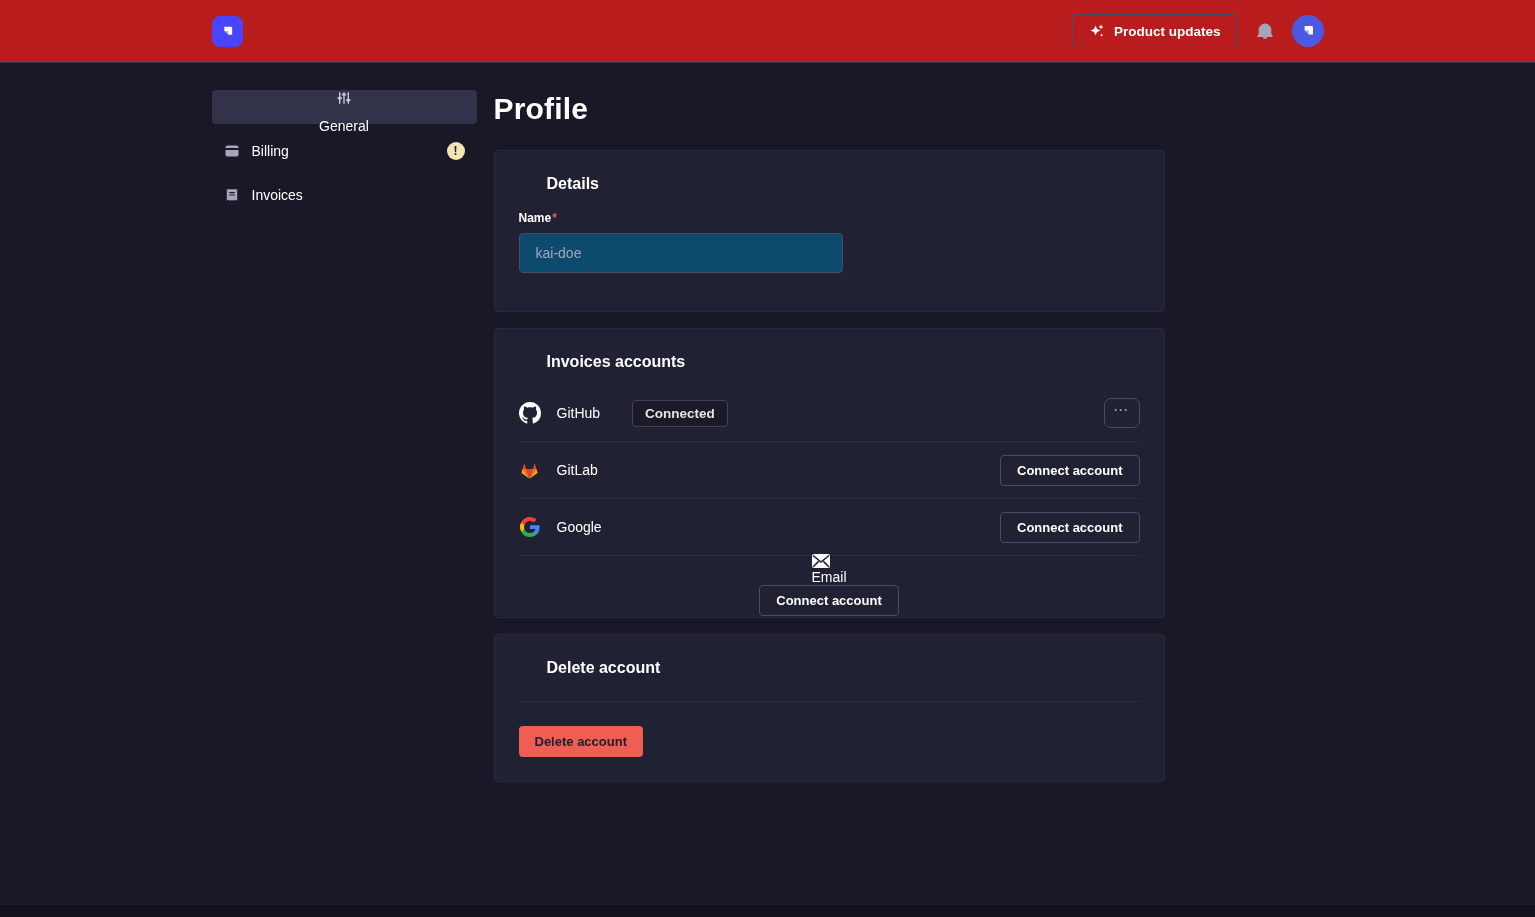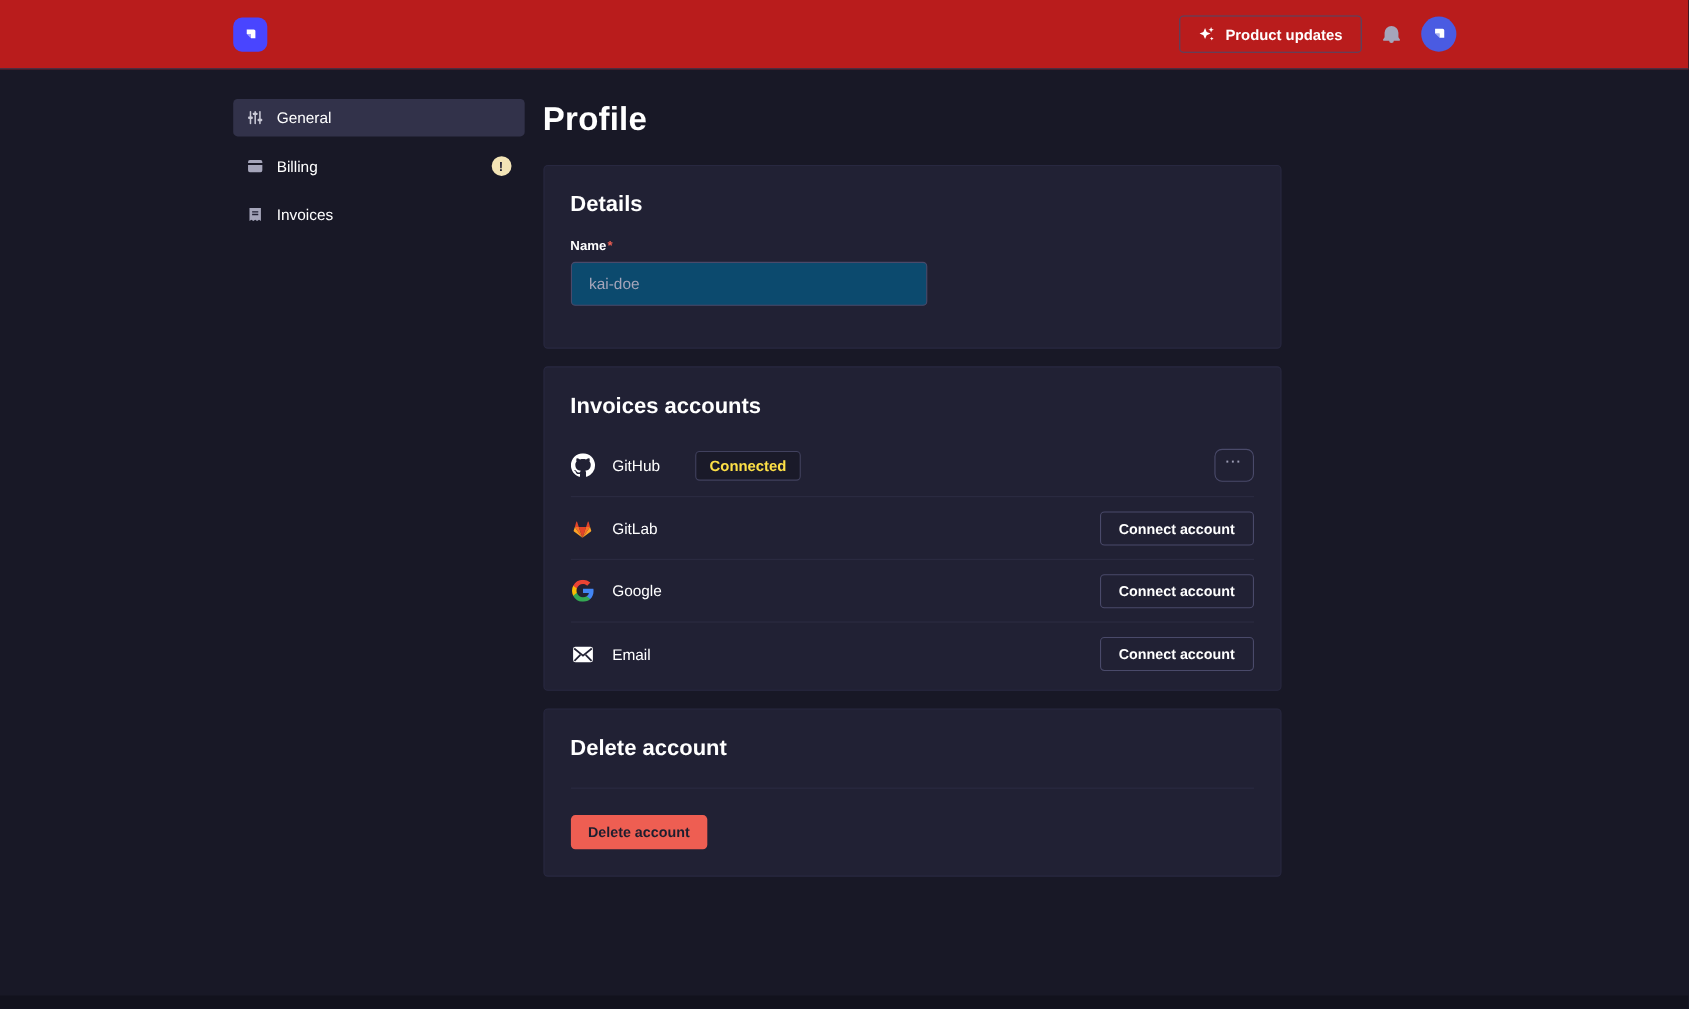--- a/index.html
+++ b/index.html
@@ -16,43 +16,43 @@
   .btn-updates { display:flex; align-items:center; gap:9px; background:transparent; border:1px solid #4a4a6a;
     border-radius:4px; padding:8px 16px; color:#ffffff; font-size:13.5px; font-weight:700; cursor:pointer; font-family:inherit; }
   .bell-btn { background:none; border:none; cursor:pointer; display:flex; padding:2px; }
   .avatar { width:32px; height:32px; border-radius:50%; background:#4a5be2; display:flex; align-items:center; justify-content:center; cursor:pointer; }
   
   .page { width:1112px; margin:0 auto; display:flex; padding-top:27px; gap:17px; }
   
   .sidebar { width:265px; flex:none; display:flex; flex-direction:column; gap:10px; }
   .side-item { height:34px; display:flex; align-items:center; gap:12px; padding:0 12px; border-radius:4px;
     font-size:14px; color:#ffffff; cursor:pointer; }
-  .side-item.active { background:#32324a; }
+  .side-item.active { background:#32324a;flex-direction:column; }
   .side-item .grow { flex:1; }
   .warn-badge { width:18px; height:18px; border-radius:50%; background:#f3e4b6; display:flex; align-items:center; justify-content:center; }
   .warn-badge .mark { color:#212134; font-weight:700; font-size:12px; line-height:1; }
   
   .main { width:671px; flex:none; }
   .page-title { font-size:30px; font-weight:700; letter-spacing:.2px; margin:2px 0 24px; }
   .card { background:#212134; border:1px solid #282840; border-radius:4px; margin-bottom:16px; }
-  .card-head { font-size:20px; font-weight:700; padding:24px 24px 0; }
+  .card-head { font-size:16px; font-weight:700; padding:24px 24px 0;margin-left:28px; }
   
   .field { padding:18px 24px 38px; }
   .field-label { font-size:12px; font-weight:700; margin-bottom:8px; }
   .req { color:#ee5e52; margin-left:1px; }
   .text-input { width:324px; height:40px; background:#0c4a6e; border:1px solid #4a4a6a; border-radius:4px;
     color:#a5a5ba; font-size:14px; padding:0 16px; font-family:inherit; outline:none; }
   
   .rows { margin-top:14px; padding:0 24px 4px; }
   .acct-row { display:flex; align-items:center; height:57px; border-bottom:1px solid #2c2c42;justify-content:center; }
-  .acct-row:last-child { border-bottom:none; }
+  .acct-row:last-child { border-bottom:none;flex-direction:column; }
   .acct-ic { width:22px; display:flex; justify-content:center; margin-right:16px; }
   .acct-name { font-size:14px; color:#ffffff; }
   .badge-connected { margin-left:32px; background:#1a1a29; border:1px solid #41415e; border-radius:4px;
-    padding:5px 12px; font-size:13.5px; font-weight:700; color:#fde047; }
+    padding:5px 12px; font-size:13.5px; font-weight:700; color:#e5e5e5; }
   .spacer { flex:1; }
   .menu-btn { width:36px; height:30px; border:1px solid #4a4a6a; border-radius:7px; background:transparent;
     color:#9d9db5; font-size:12px; font-weight:700; letter-spacing:1px; cursor:pointer; line-height:1; padding-bottom:6px; }
   .btn-ghost { background:transparent; border:1px solid #4a4a6a; border-radius:4px; padding:7px 16px;
     color:#ffffff; font-size:13px; font-weight:700; cursor:pointer; font-family:inherit; }
   
   .card-desc { padding:12px 24px 0; font-size:14px; line-height:20px; color:#a5a5ba; max-width:806px; }
   .card-divider { border:none; border-top:1px solid #2c2c42; margin:24px 24px 0; }
   .danger-zone { padding:24px; }
   .btn-danger { background:#ee5e52; border:none; border-radius:4px; padding:8px 16px; color:#1e1e2e;

